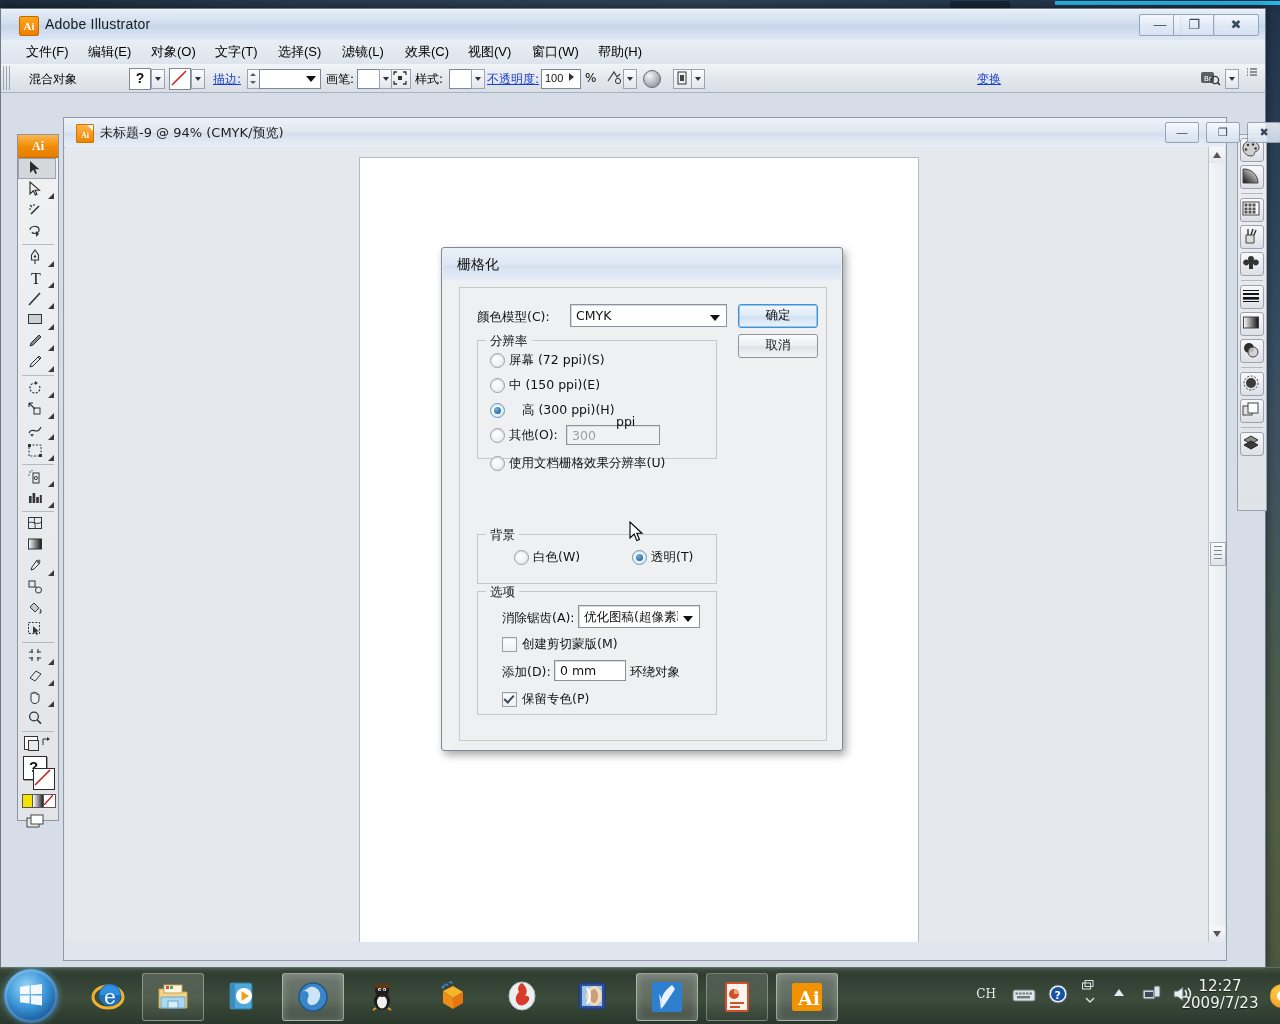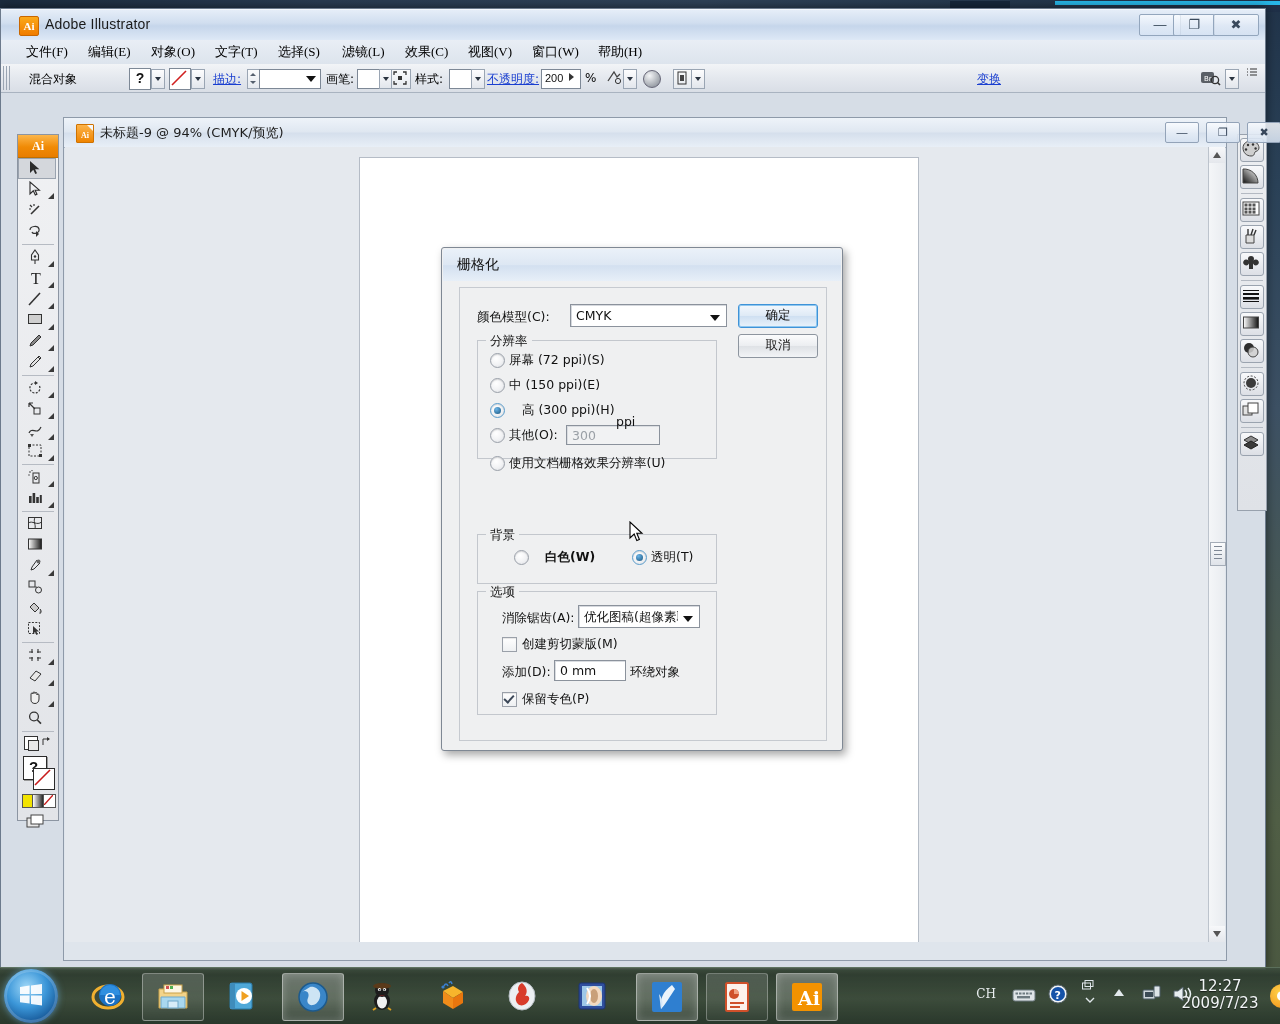--- a/index.html
+++ b/index.html
@@ -47,21 +47,21 @@
   .wbtn .g{position:absolute;left:0;right:0;top:0;bottom:0;color:#3a4a5c;font-size:13px;
     text-align:center;line-height:20px;}
   #w-min{left:1138px;} #w-max{left:1172px;} #w-close{left:1212px;width:44px;}
   #w-close{background:linear-gradient(180deg,rgba(250,252,255,.72),rgba(214,226,242,.8));}
 
   
   #menu-bar{position:absolute;left:0;top:31px;width:1264px;height:24px;
     background:linear-gradient(180deg,#e9eef5 0%,#dde4ed 100%);
     border-bottom:1px solid #b9c4d2;}
   .menu-item{position:absolute;top:3px;height:18px;line-height:18px;padding:0 5px;
-    font-size:13px;color:#000;cursor:default;font-family:Liberation Serif, serif;}
+    font-size:13px;color:#000;cursor:default;font-family:Liberation Sans, sans-serif;}
 
   
   #ctrl-bar{position:absolute;left:0;top:55px;width:1264px;height:28px;
     background:linear-gradient(180deg,#f2f4f7 0%,#e4e8ee 50%,#d9dee6 100%);
     border-bottom:1px solid #a9b3c0;}
   #ctrl-grip{position:absolute;left:2px;top:2px;width:9px;height:24px;}
   #ctrl-grip i{display:block;width:1px;height:24px;background:#9aa5b3;float:left;margin-right:2px;}
   .cl{position:absolute;font-size:12px;color:#000;top:7px;font-family:"DejaVu Sans",sans-serif;}
   .cl.blue{color:#1a3fd0;}
   .cl.blue.ul{text-decoration:underline;}
@@ -292,21 +292,21 @@
     </div>
 
     <div class="cl" style="left:414px">样式:</div>
     <div class="cbox" style="left:448px;top:5px;width:22px;height:18px;">
       <span style="position:absolute;left:3px;top:2px;font-size:11px;"></span>
     </div>
     <div class="carrow" style="left:470px;top:5px;"></div>
 
     <div class="cl blue ul" style="left:486px">不透明度:</div>
     <div class="cbox" style="left:540px;top:5px;width:38px;height:18px;">
-      <span style="position:absolute;left:3px;top:2px;font-size:11px;color:#111;">200</span>
+      <span style="position:absolute;left:3px;top:2px;font-size:11px;color:#111;">100</span>
     </div>
     <div style="position:absolute;left:568px;top:9px;border-top:4px solid transparent;border-bottom:4px solid transparent;border-left:5px solid #333;"></div>
     <div class="cl" style="left:584px">%</div>
 
     <div style="position:absolute;left:604px;top:5px;width:18px;height:18px;">
       <svg width="18" height="18">
           <path d="M3 12 L9 3 L12 8 L15 5" stroke="#444" fill="none" stroke-width="1.3"></path>
           <circle cx="13" cy="12" r="2.6" fill="none" stroke="#333"></circle>
         </svg>
     </div>
@@ -882,21 +882,21 @@
           </div>
           <span class="rlbl" style="left:138px;top:73px;">ppi</span>
 
           <div class="radio" style="left:12px;top:115px;"></div>
           <span class="rlbl" style="left:31px;top:114px;">使用文档栅格效果分辨率(U)</span>
         </div>
 
         <div class="group" style="left:17px;top:246px;width:238px;height:48px;">
           <span class="gl">背景</span>
           <div class="radio" style="left:36px;top:15px;"></div>
-          <span class="rlbl" style="left:67px;top:14px;font-weight:bold;">白色(W)</span>
+          <span class="rlbl" style="left:55px;top:14px;">白色(W)</span>
           <div class="radio on" style="left:154px;top:15px;"></div>
           <span class="rlbl" style="left:173px;top:14px;">透明(T)</span>
         </div>
 
         <div class="group" style="left:17px;top:303px;width:238px;height:122px;">
           <span class="gl">选项</span>
 
           <span class="lbl" style="left:24px;top:18px;">消除锯齿(A):</span>
           <div class="combo" style="left:100px;top:13px;width:120px;height:21px;">
             <span class="txt" style="overflow:hidden;white-space:nowrap;width:98px;display:block;">优化图稿(超像素取样)</span>

